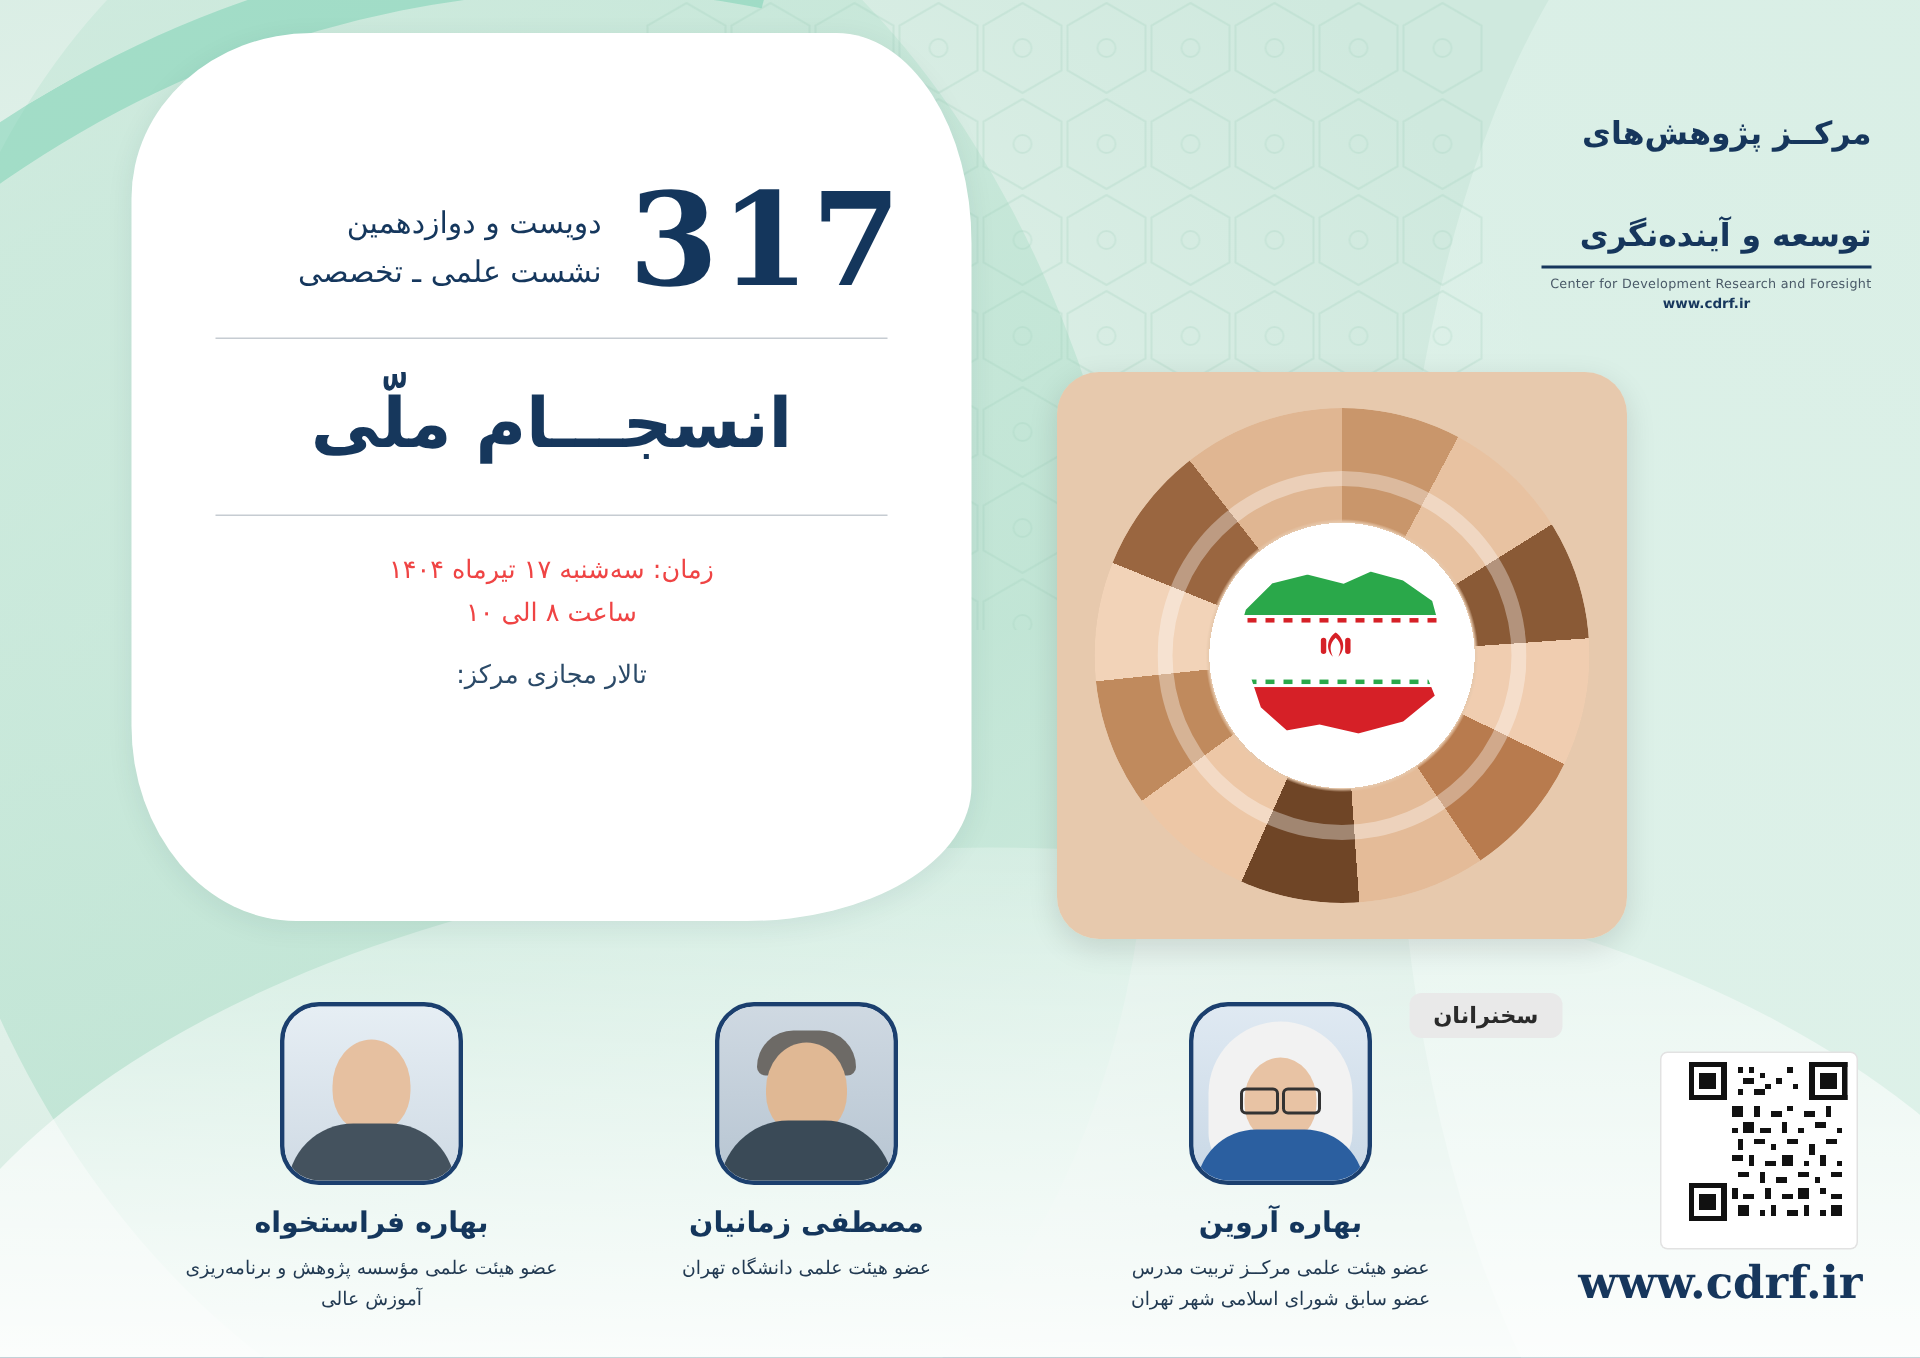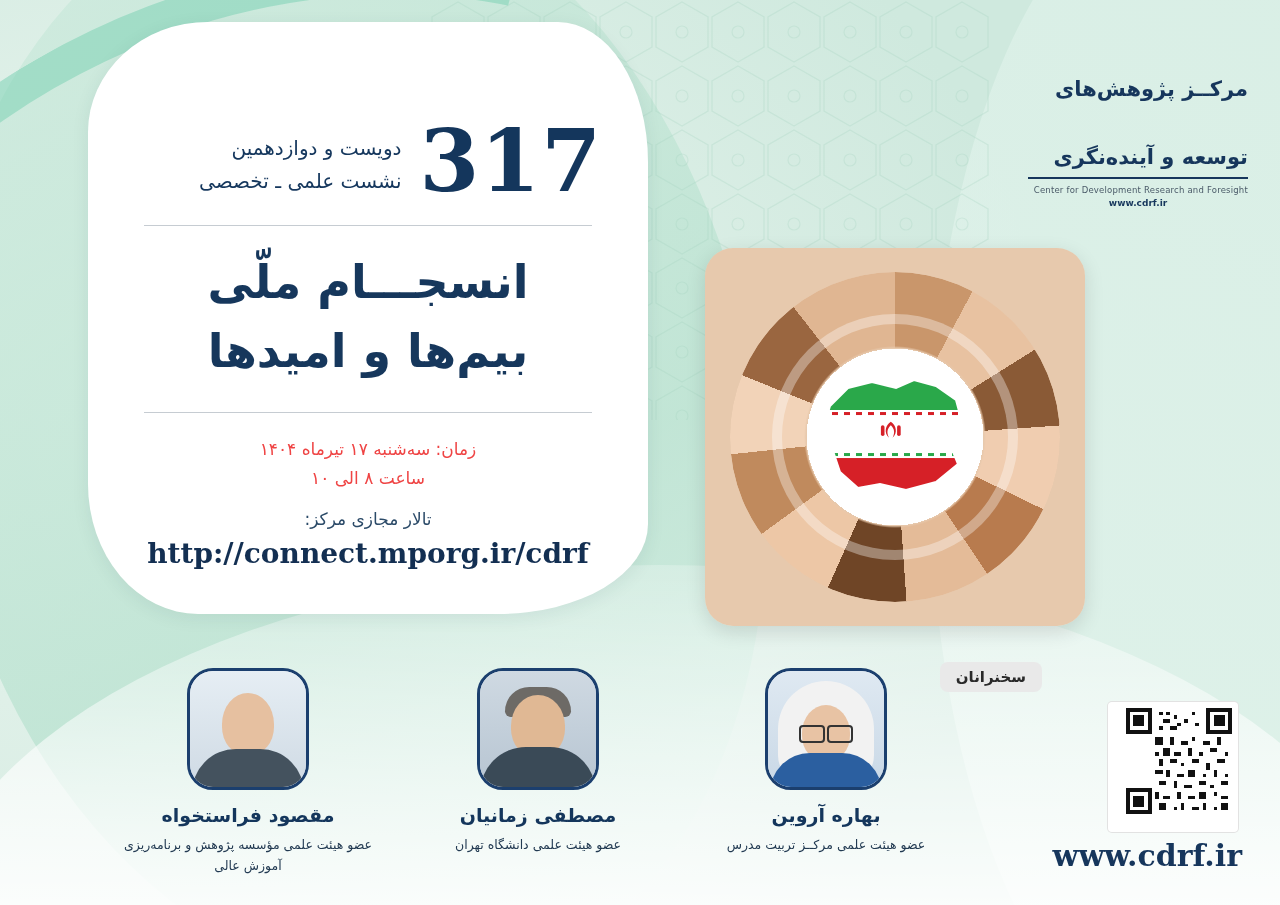--- a/index.html
+++ b/index.html
@@ -124,21 +124,21 @@
 
   
   .speakers-badge{
     position:absolute;right:238px;top:662px;
     background:#e9e9e9;color:#2a2a2a;border-radius:8px;
     padding:6px 16px;font-size:15px;font-weight:700;
   }
   .sp{position:absolute;width:260px;text-align:center;}
   .sp1{left:118px;top:668px;}
   .sp2{left:408px;top:668px;}
-  .sp3{left:696px;top:668px;}
+  .sp3{left:724px;top:668px;}
   .sp .avatar{
     width:116px;height:116px;margin:0 auto;border-radius:26px;
     border:3px solid #1b3f6e;overflow:hidden;position:relative;background:#dfe7ee;
   }
   .sp .name{margin-top:14px;font-size:19px;font-weight:700;color:#14365c;}
   .sp .role{margin-top:8px;font-size:12.5px;color:#223a52;line-height:1.7;}
 
   
   .face{position:absolute;inset:0;}
   .f-bg{position:absolute;inset:0;}
@@ -206,32 +206,30 @@
         <div class="issue-text">
           <div>دویست و دوازدهمین</div>
           <div>نشست علمی ـ تخصصی</div>
         </div>
       </div>
 
       <div class="rule"></div>
 
       <div class="title">
         <span class="l2">انسجـــام ملّی</span>
-        <span class="l2">بیم‌ها و امیدها</span>
       </div>
 
       <div class="rule"></div>
 
       <div class="when">
         <div>زمان: سه‌شنبه ۱۷ تیرماه ۱۴۰۴</div>
         <div>ساعت ۸ الی ۱۰</div>
       </div>
 
       <div class="hall">تالار مجازی مرکز:</div>
-      <div class="link">http://connect.mporg.ir/cdrf</div>
     </div>
   </div>
 
   <div class="photo">
     <div class="ring"></div>
     <div class="fingers"></div>
     <svg class="iran" viewBox="0 0 170 148">
       <defs>
         <clipPath id="iranclip">
           <path d="M20,46 L38,28 L62,22 L86,28 L104,20 L126,26 L146,40 L152,62 L140,84 L148,104 L126,122 L96,130 L70,124 L48,128 L30,112 L22,88 L14,66 Z"></path>
@@ -287,20 +285,21 @@
         <div class="f-bg" style="background:linear-gradient(180deg,#dfe9f2,#c9d8e6)"></div>
         <div class="f-scarf" style="background:#f2f2f2"></div>
         <div class="f-head" style="background:#e8c3a4;top:34px;width:48px;height:56px"></div>
         <div class="f-glass"></div>
         <div class="f-body" style="background:#2b5fa0;width:112px;height:40px"></div>
       </div>
     </div>
     <div class="name">بهاره آروین</div>
     <div class="role">
       <div>عضو هیئت علمی مرکــز تربیت مدرس</div>
+      <div>عضو سابق شورای اسلامی شهر تهران</div>
     </div>
   </div>
 
   <div class="sp sp2">
     <div class="avatar">
       <div class="face">
         <div class="f-bg" style="background:linear-gradient(180deg,#cfd9e2,#b7c5d2)"></div>
         <div class="f-hair" style="background:#6d6a66;top:16px;width:66px;height:30px"></div>
         <div class="f-head" style="background:#e0b894;top:24px;width:54px;height:62px"></div>
         <div class="f-body" style="background:#3a4a57;width:116px;height:46px"></div>
@@ -313,21 +312,21 @@
   </div>
 
   <div class="sp sp1">
     <div class="avatar">
       <div class="face">
         <div class="f-bg" style="background:linear-gradient(180deg,#e6eef4,#cfdae4)"></div>
         <div class="f-head" style="background:#e6c0a0;top:22px;width:52px;height:62px"></div>
         <div class="f-body" style="background:#44525e;width:112px;height:44px"></div>
       </div>
     </div>
-    <div class="name">مقصود فراستخواه</div>
+    <div class="name">بهاره فراستخواه</div>
     <div class="role">
       <div>عضو هیئت علمی مؤسسه پژوهش و برنامه‌ریزی آموزش عالی</div>
       <div></div>
     </div>
   </div>
 
   <div class="qr">
     <svg width="106" height="106" viewBox="0 0 29 29" shape-rendering="crispEdges">
       <rect width="29" height="29" fill="#fff"></rect>
       <g fill="#111">

